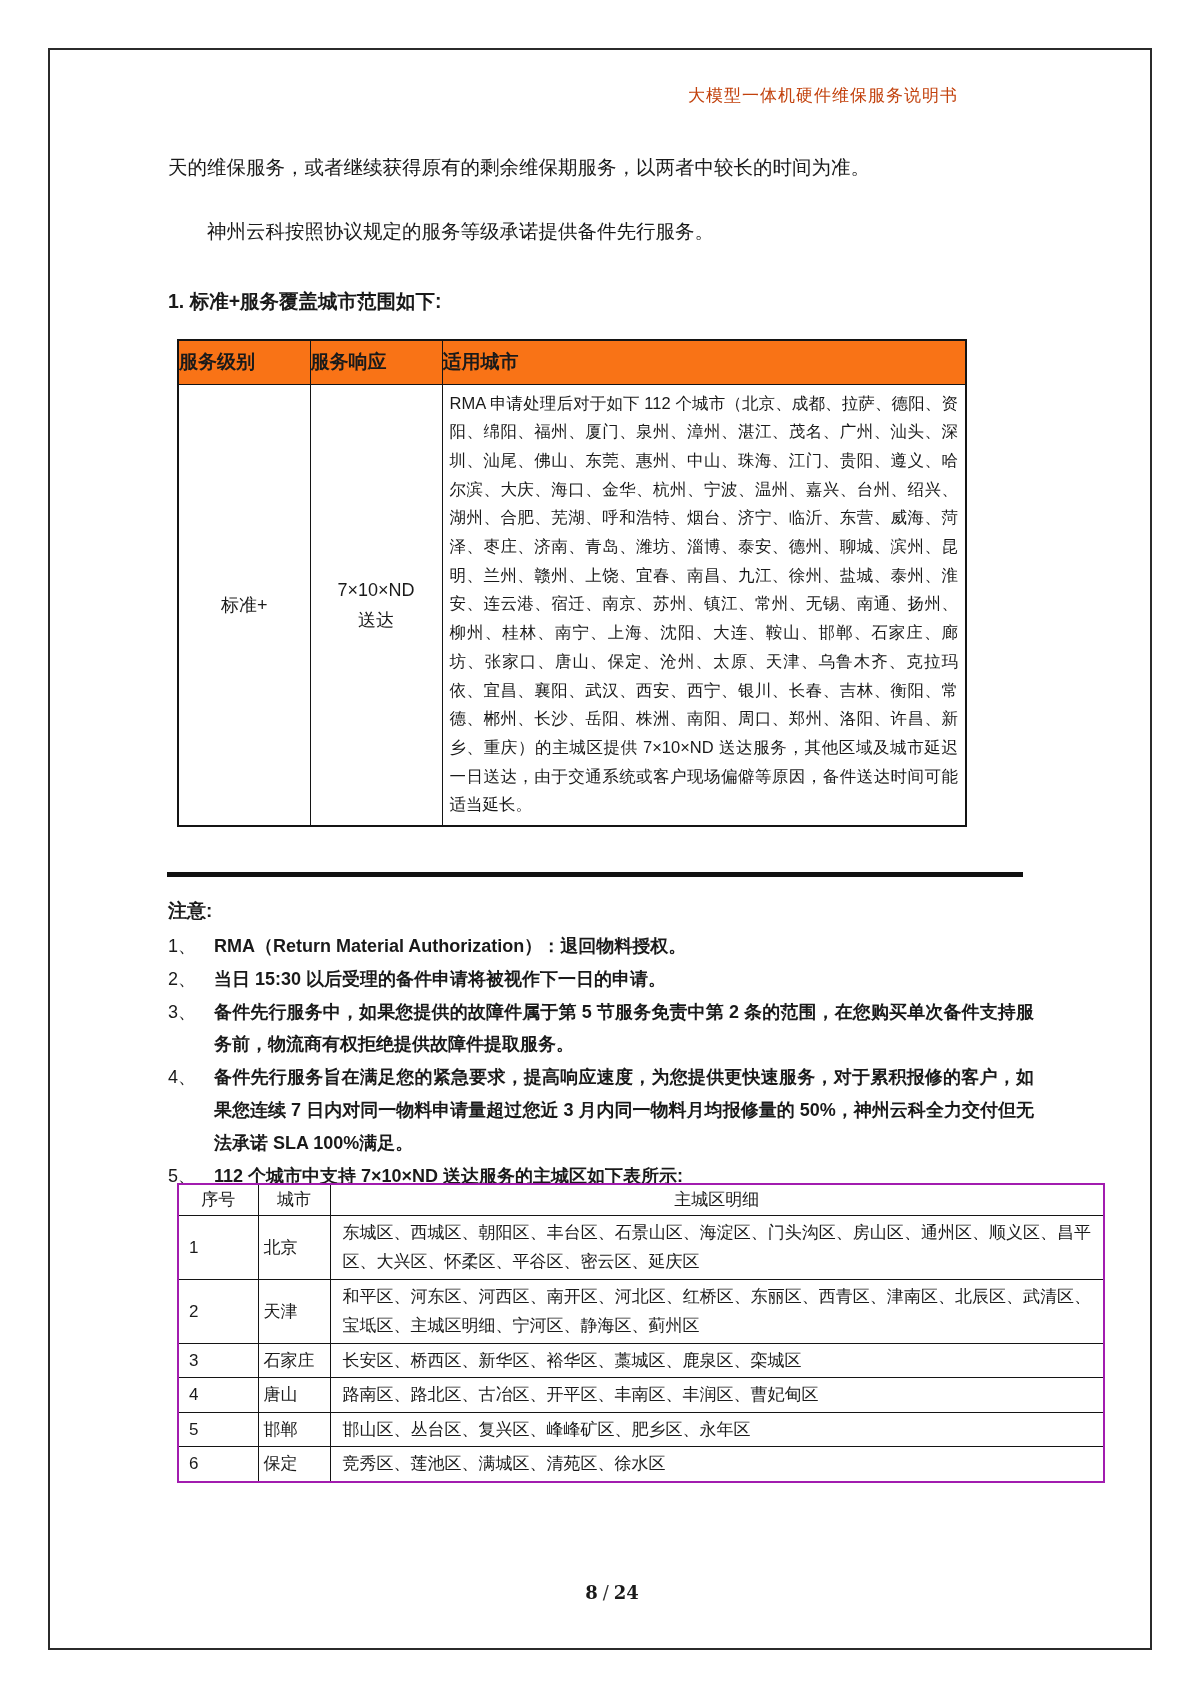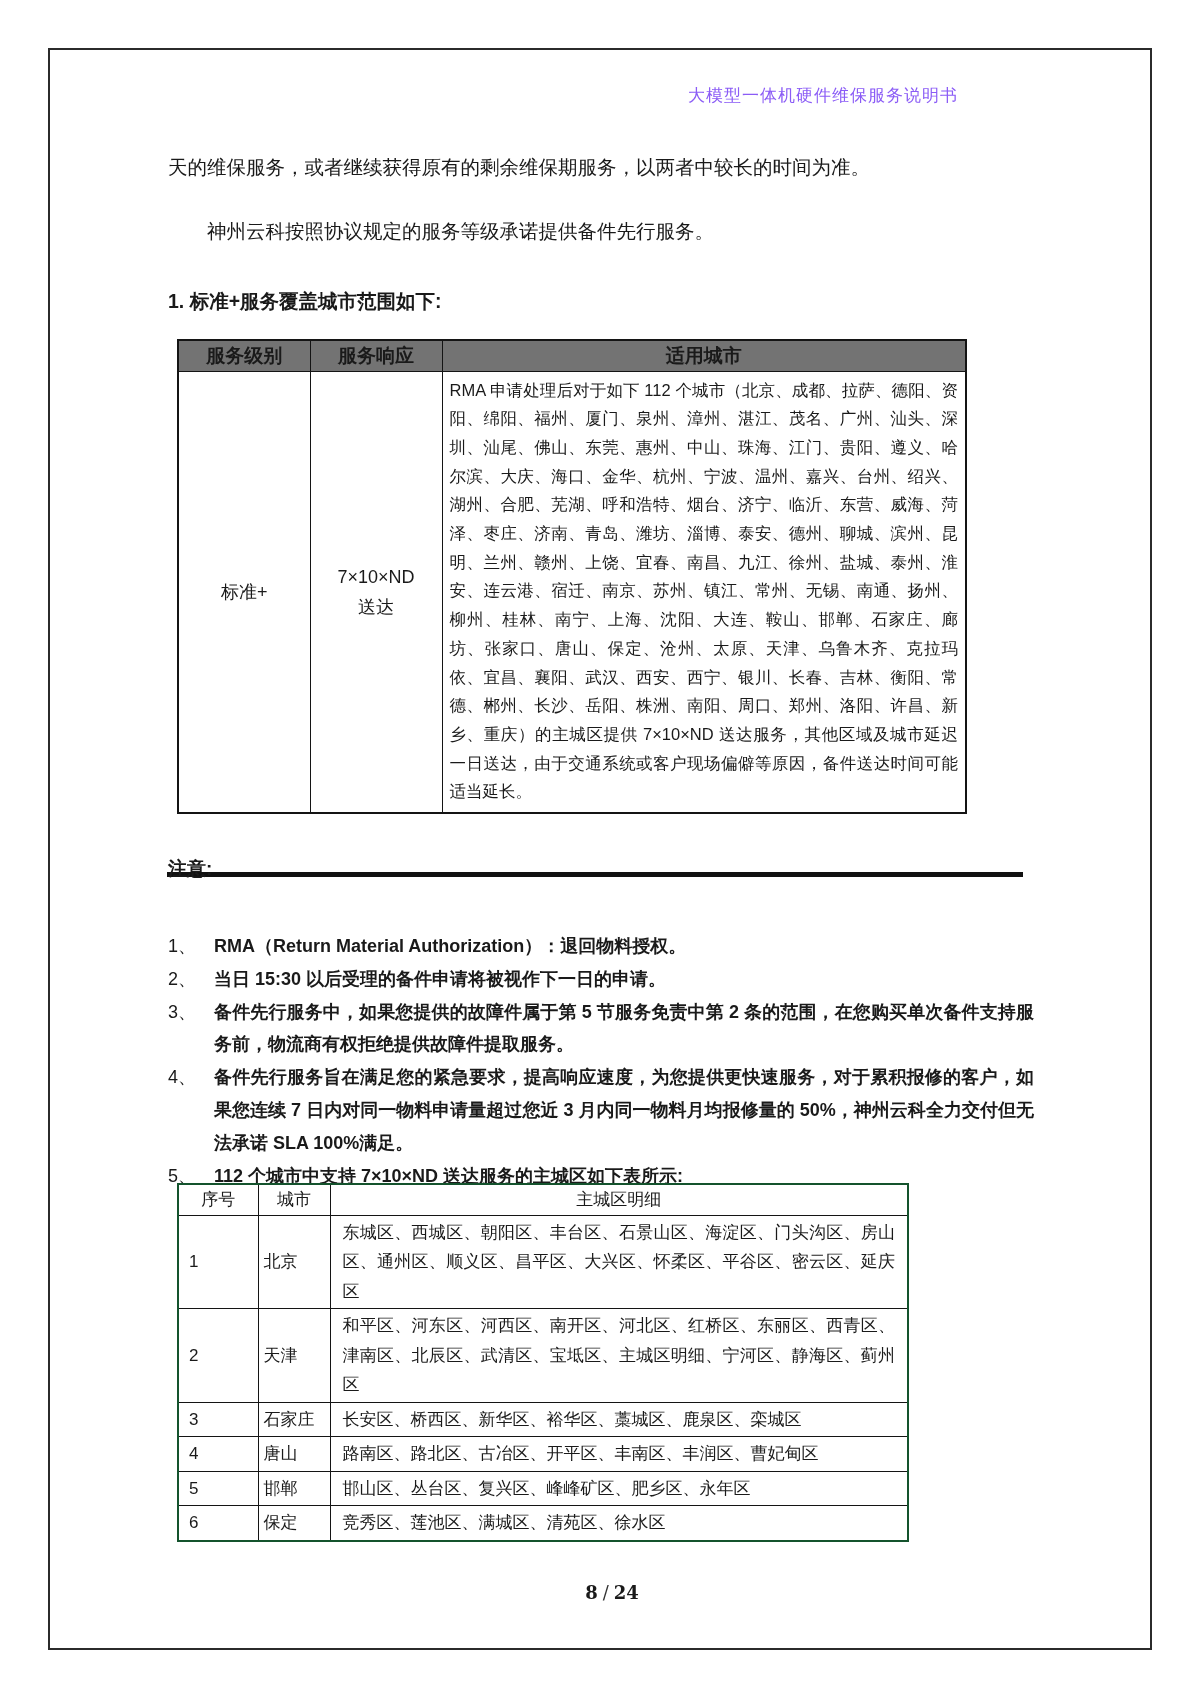--- a/index.html
+++ b/index.html
@@ -13,43 +13,43 @@
   .page-border {
     position: absolute;
     left: 48px; top: 48px;
     width: 1104px; height: 1602px;
     border: 2px solid #2b2b2b;
   }
   .running-header {
     position: absolute;
     top: 84px; right: 242px;
     font-family: "DejaVu Serif", "Liberation Serif", serif;
-    font-size: 17px; color: #8b5cf6;
+    font-size: 17px; color: #c2410c;
     letter-spacing: 1px;
   }
   .para { position: absolute; left: 168px; width: 866px; font-size: 19.5px; line-height: 30px; }
   .para1 { top: 152px; }
   .para2 { top: 216px; text-indent: 2em; }
   .section-heading {
     position: absolute; left: 168px; top: 288px;
     font-size: 19.5px; font-weight: bold; text-align: right;
   }
   
   table { border-collapse: collapse; table-layout: fixed; }
   .service-table {
     position: absolute; left: 177px; top: 339px;
     width: 790px;
     border: 2px solid #141414;
   }
   .service-table th, .service-table td { border: 1.5px solid #141414; }
   .service-table th {
-    height: 31px;
-    background: #737373;
+    height: 44px;
+    background: #f97316;
     font-size: 19px; font-weight: bold;
-    text-align: center; vertical-align: middle;
+    text-align: left; vertical-align: middle;
   }
   .service-table .col-level  { width: 132px; }
   .service-table .col-resp   { width: 132px; }
   .service-table td.c-center {
     text-align: center; vertical-align: middle;
     font-size: 18px; line-height: 30px;
   }
   .service-table td.cities-cell {
     font-size: 16.5px; line-height: 28.7px;
     padding: 4px 7px 6px 7px;
@@ -57,33 +57,33 @@
     vertical-align: top;
     border-radius: 14px;
   }
   
   .thick-rule {
     position: absolute; left: 167px; top: 872px;
     width: 856px; height: 5px;
     background: #111111;
   }
   .notice-label {
-    position: absolute; left: 168px; top: 856px;
+    position: absolute; left: 168px; top: 898px;
     font-size: 19px; font-weight: bold;
   }
   
   .notes { position: absolute; left: 168px; top: 930px; width: 866px; list-style: none; }
   .note { display: flex; font-size: 18px; line-height: 32.8px; }
   .note-num { flex: 0 0 46px; }
   .note-text { flex: 1 1 auto; text-align: justify; font-weight: bold; }
   
   .district-table {
     position: absolute; left: 177px; top: 1183px;
-    width: 732px;
-    border: 2px solid #14532d;
+    width: 928px;
+    border: 2px solid #a21caf;
   }
   .district-table th, .district-table td {
     border: 1.5px solid #141414;
     font-size: 17px; font-weight: normal;
     vertical-align: middle;
   }
   .district-table th { height: 31px; text-align: center; }
   .district-table .col-no   { width: 80px; }
   .district-table .col-city { width: 72px; }
   .district-table td.no-cell   { padding-left: 10px; line-height: 29px; }

